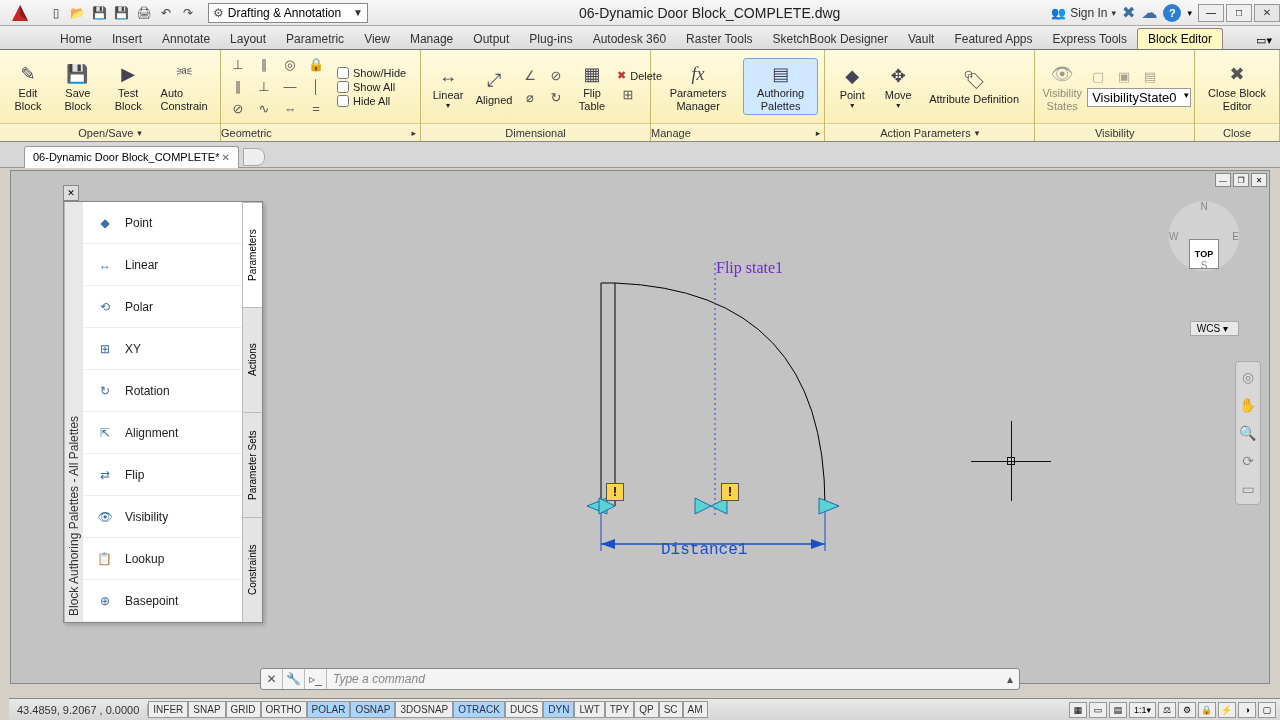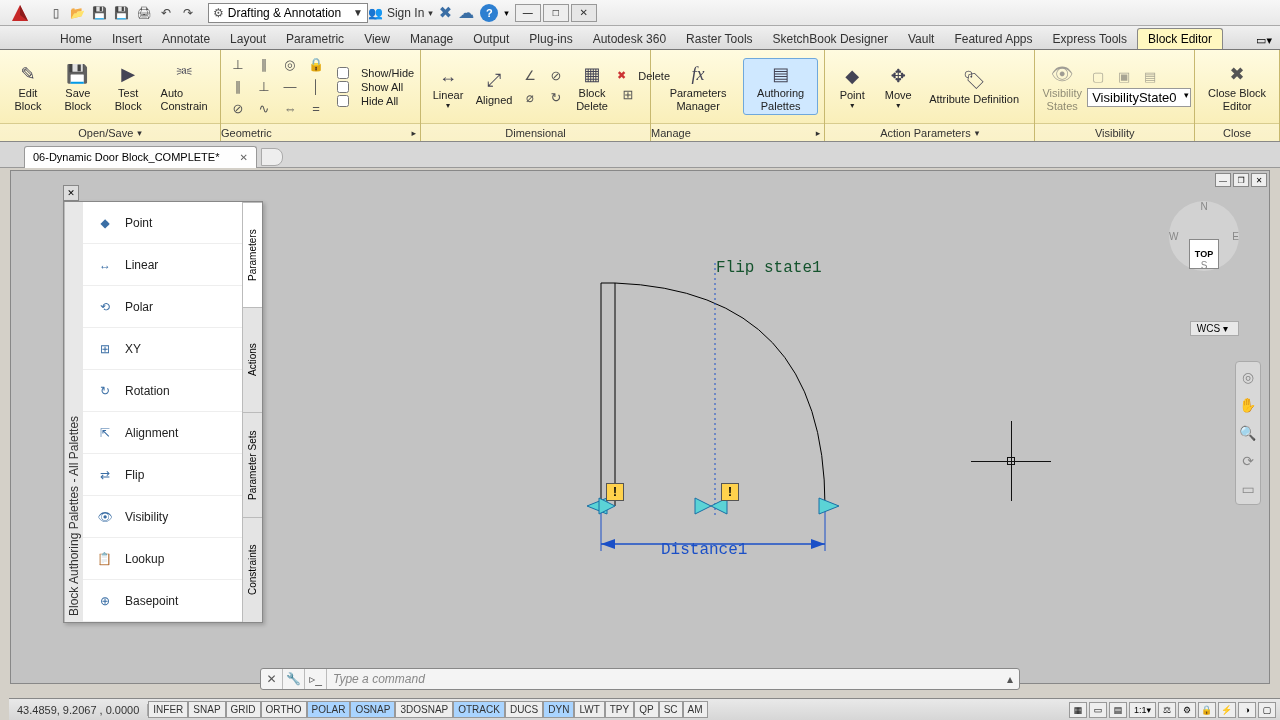--- a/index.html
+++ b/index.html
@@ -31,28 +31,28 @@
 .ribbon { height: 92px; background: linear-gradient(#fffbe0,#f8ecb0); display: flex; border-bottom: 1px solid #888; }
 .panel { border-right: 1px solid #c7b86f; display: flex; flex-direction: column; position: relative; }
 .panel-body { flex: 1; display: flex; align-items: center; padding: 2px 6px; gap: 4px; }
 .panel-title { height: 18px; font-size: 11px; color: #333; text-align: center; border-top: 1px solid #d8cc8e; display: flex; align-items: center; justify-content: center; gap: 4px; background: rgba(255,255,255,0.3); }
 .big-btn { display: flex; flex-direction: column; align-items: center; justify-content: center; font-size: 11px; color: #222; padding: 2px 6px; min-width: 42px; cursor: pointer; }
 .big-btn .icn { width: 26px; height: 26px; display: flex; align-items: center; justify-content: center; font-size: 18px; color: #445; }
 .big-btn.active { background: #cfe8ff; border: 1px solid #6fa8dc; border-radius: 3px; }
 .small-col { display: flex; flex-direction: column; gap: 2px; }
 .small-row { display: flex; gap: 4px; }
 .small-btn { width: 22px; height: 20px; display: flex; align-items: center; justify-content: center; font-size: 13px; color: #555; }
-.chk-row { display: flex; align-items: center; gap: 12px; font-size: 11px; color: #222; }
+.chk-row { display: flex; align-items: center; gap: 4px; font-size: 11px; color: #222; }
 .chk-row input { width: 12px; height: 12px; }
 .vis-dd { background: #fff; border: 1px solid #999; font-size: 13px; padding: 1px 14px 1px 4px; min-width: 84px; position: relative; }
 .vis-dd::after { content: "▾"; position: absolute; right: 2px; font-size: 9px; }
 
 
 .doc-tab-strip { height: 26px; background: #d7d7d7; display: flex; align-items: center; padding-left: 24px; border-bottom: 1px solid #999; gap: 4px; }
-.doc-tab { background: #fefefe; border: 1px solid #999; border-bottom: none; border-radius: 3px 3px 0 0; height: 22px; display: flex; align-items: center; padding: 0 8px; font-size: 11px; gap: 20px; margin-top: 4px; }
+.doc-tab { background: #fefefe; border: 1px solid #999; border-bottom: none; border-radius: 3px 3px 0 0; height: 22px; display: flex; align-items: center; padding: 0 8px; font-size: 11px; gap: 2px; margin-top: 4px; }
 .doc-tab .x { font-size: 10px; color: #666; }
 .doc-add { width: 22px; height: 18px; background: #eee; border: 1px solid #aaa; border-radius: 0 8px 8px 0; margin-top: 4px; }
 
 
 .canvas-wrap { position: absolute; top: 170px; left: 10px; right: 10px; bottom: 36px; background: #c3c3c3; border: 1px solid #888; }
 .mdi-controls { position: absolute; top: 2px; right: 2px; display: flex; gap: 2px; }
 .mdi-btn { width: 16px; height: 14px; border: 1px solid #888; background: #eee; font-size: 8px; display: flex; align-items: center; justify-content: center; }
 
 
 .palette { position: absolute; left: 52px; top: 30px; width: 200px; background: #f2f2f2; border: 1px solid #888; box-shadow: 2px 2px 4px rgba(0,0,0,0.2); display: flex; }
@@ -64,21 +64,21 @@
 .pal-vtitle { writing-mode: vertical-rl; transform: rotate(180deg); font-size: 12px; color: #333; padding: 6px 2px; background: #e8e8e8; border-right: 1px solid #bbb; display: flex; align-items: center; }
 .pal-list { flex: 1; background: #fff; }
 .pal-item { height: 42px; display: flex; align-items: center; gap: 8px; padding: 0 10px; font-size: 12px; color: #222; border-bottom: 1px solid #eee; }
 .pal-item .picn { width: 24px; height: 24px; display: flex; align-items: center; justify-content: center; color: #3a6ea5; }
 .pal-tabs { width: 20px; background: #e4e4e4; display: flex; flex-direction: column; border-left: 1px solid #bbb; }
 .pal-tab { flex: 1; writing-mode: vertical-rl; transform: rotate(180deg); font-size: 10px; display: flex; align-items: center; justify-content: center; border-bottom: 1px solid #bbb; }
 .pal-tab.active { background: #fff; }
 
 
 .drawing { position: absolute; left: 0; top: 0; width: 100%; height: 100%; }
-.flip-label { position: absolute; left: 705px; top: 88px; color: #14532d; font-size: 16px; font-family: Liberation Mono, monospace; }
+.flip-label { position: absolute; left: 705px; top: 88px; color: #6d28d9; font-size: 16px; font-family: Liberation Serif, serif; }
 .dist-label { position: absolute; left: 650px; top: 370px; color: #1a4fc7; font-size: 16px; font-family: "Courier New", monospace; }
 .cursor-cross { position: absolute; left: 960px; top: 250px; width: 80px; height: 80px; }
 .cursor-cross::before, .cursor-cross::after { content: ""; position: absolute; background: #111; }
 .cursor-cross::before { left: 0; right: 0; top: 50%; height: 1px; }
 .cursor-cross::after { top: 0; bottom: 0; left: 50%; width: 1px; }
 .cursor-box { position: absolute; left: 50%; top: 50%; width: 8px; height: 8px; border: 1px solid #111; transform: translate(-50%,-50%); }
 
 
 .viewcube { position: absolute; right: 30px; top: 30px; width: 70px; height: 70px; border-radius: 50%; background: rgba(255,255,255,0.25); display: flex; align-items: center; justify-content: center; }
 .vc-top { width: 30px; height: 30px; background: #fff; border: 1px solid #888; display: flex; align-items: center; justify-content: center; font-size: 9px; font-weight: bold; margin-top: 36px; }
@@ -123,20 +123,21 @@
     <div class="qat-btn">💾</div>
     <div class="qat-btn">🖨</div>
     <div class="qat-btn">↶</div>
     <div class="qat-btn">↷</div>
   </div>
   <div class="workspace-dd">
     <span class="ws-gear">⚙</span>
     <span>Drafting &amp; Annotation</span>
     <span class="ws-arrow">▼</span>
   </div>
+  <div class="title-text">06-Dynamic Door Block_COMPLETE.dwg</div>
   <div class="title-right">
     <div class="signin">
       <span>👥</span>
       <span>Sign In</span>
       <span style="font-size:9px">▾</span>
     </div>
     <span style="color:#3a6ea5">✖</span>
     <span style="color:#3a6ea5">☁</span>
     <span class="help-icn">?</span>
     <span style="font-size:9px">▾</span>
@@ -251,21 +252,21 @@
       <div class="small-col">
           <div class="small-btn">∠</div>
           <div class="small-btn">⌀</div>
         </div>
       <div class="small-col">
           <div class="small-btn">⊘</div>
           <div class="small-btn">↻</div>
         </div>
       <div class="big-btn">
           <div class="icn">▦</div>
-          <span style="text-align:center;line-height:1.1">Block Delete</span>
+          <span style="text-align:center;line-height:1.1">Flip Table</span>
         </div>
       <div class="small-col">
         <div class="chk-row">
             <span style="color:#c33">✖</span>
             <span>Delete</span>
           </div>
         <div class="small-btn">⊞</div>
       </div>
     </div>
     <div class="panel-title">

